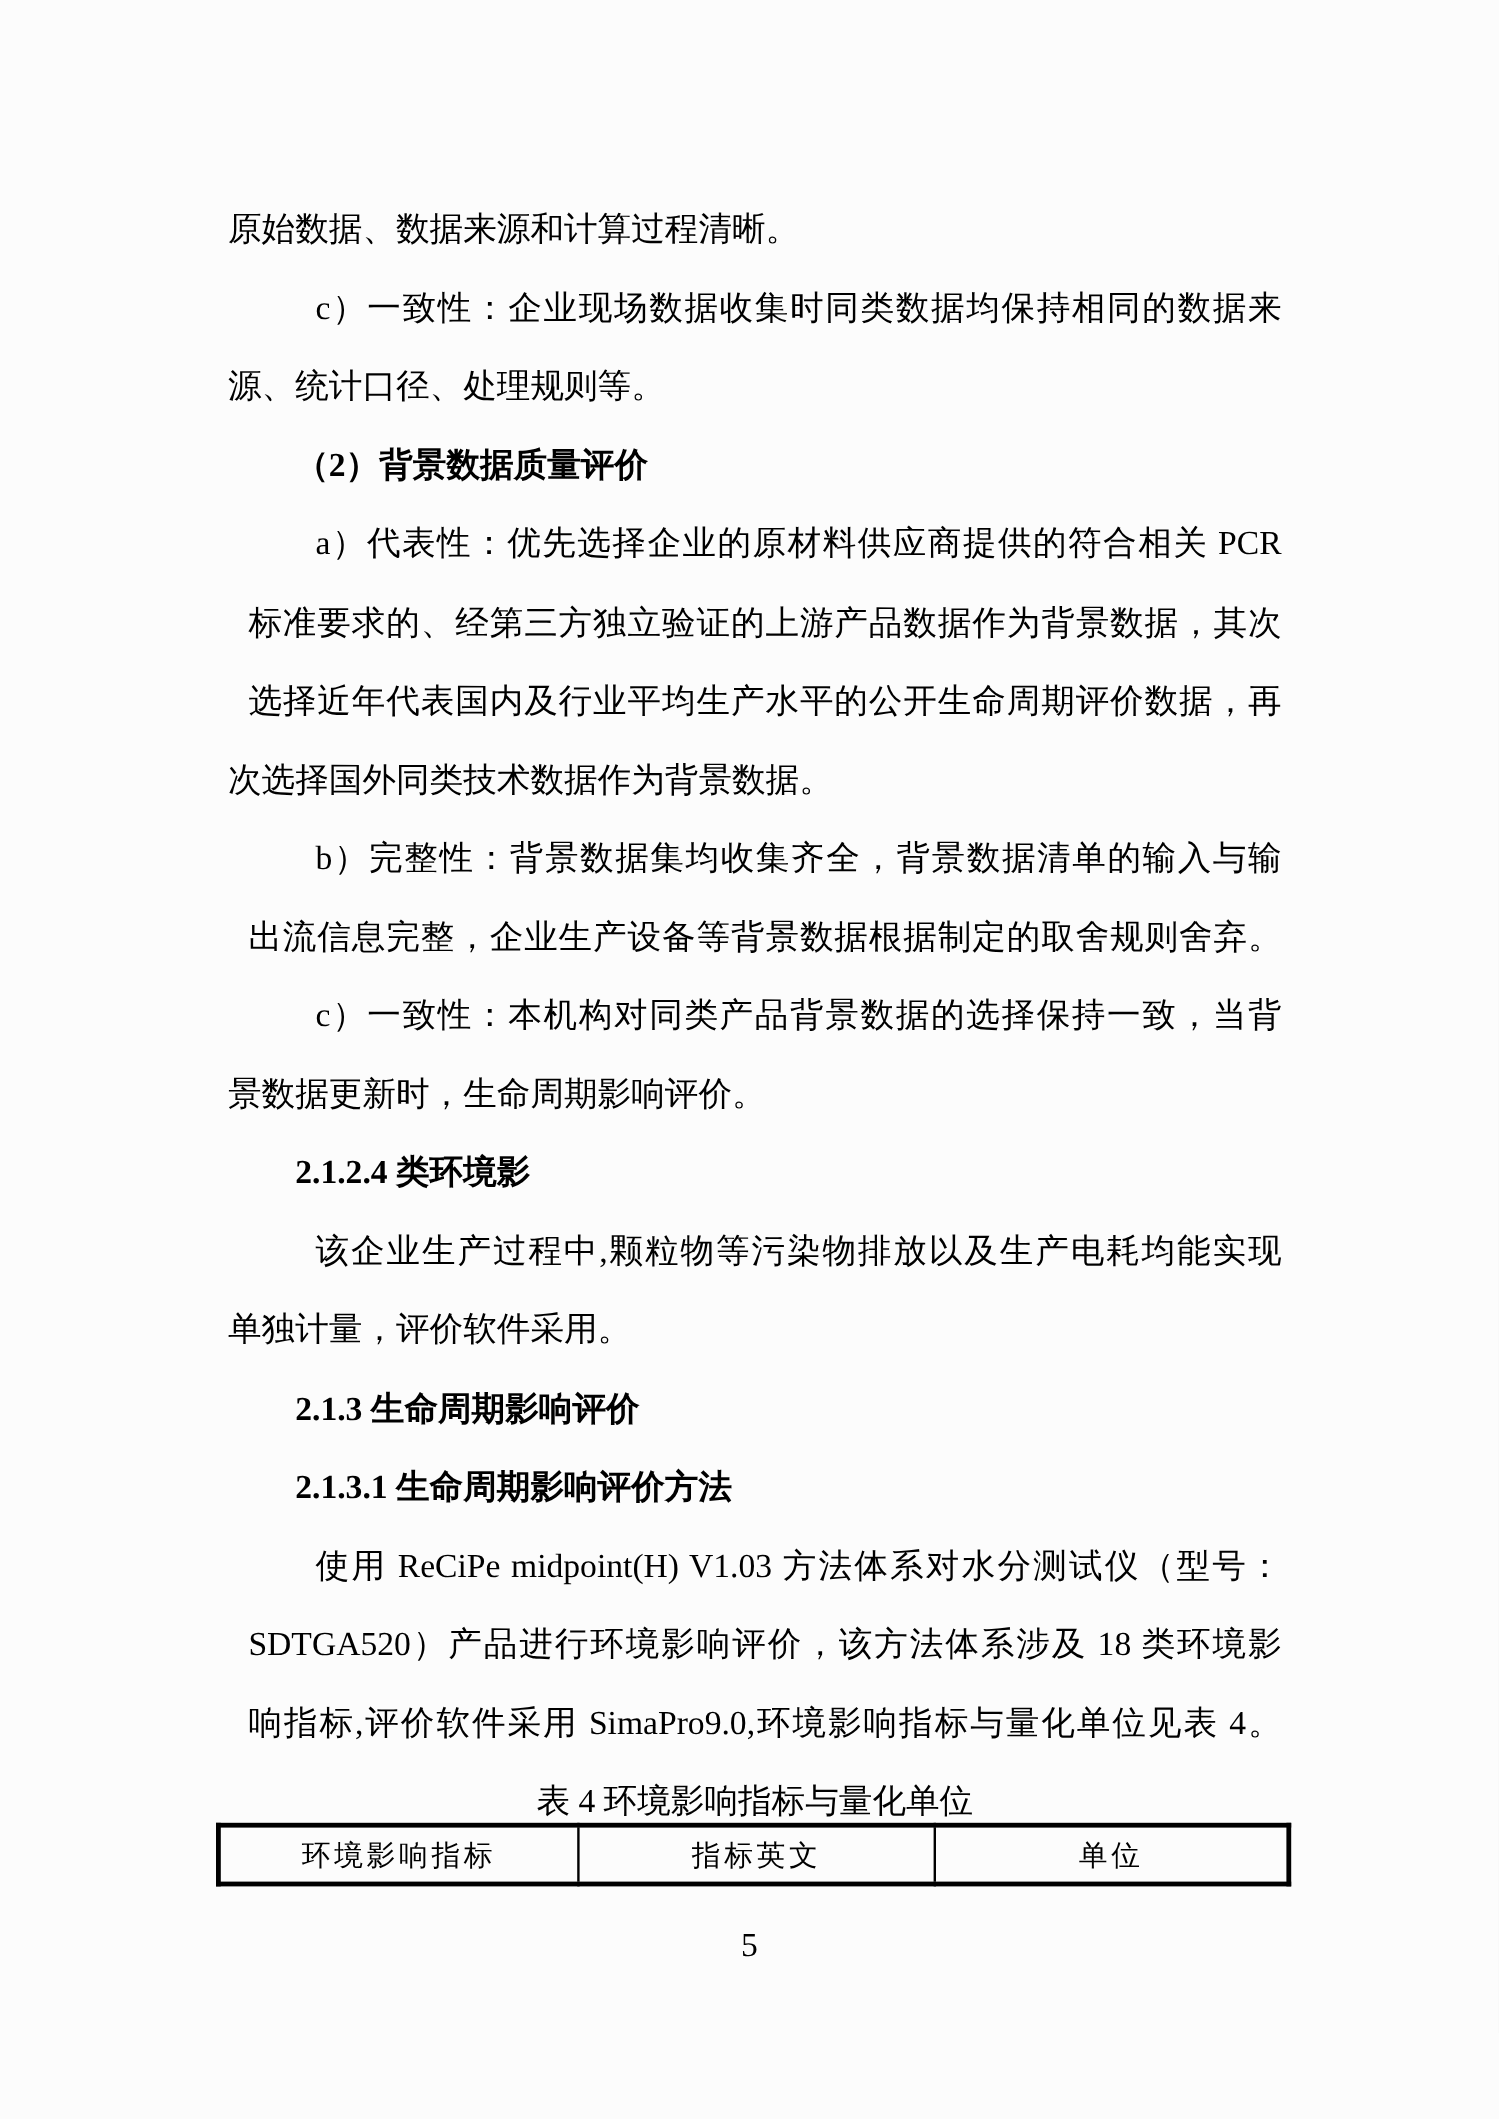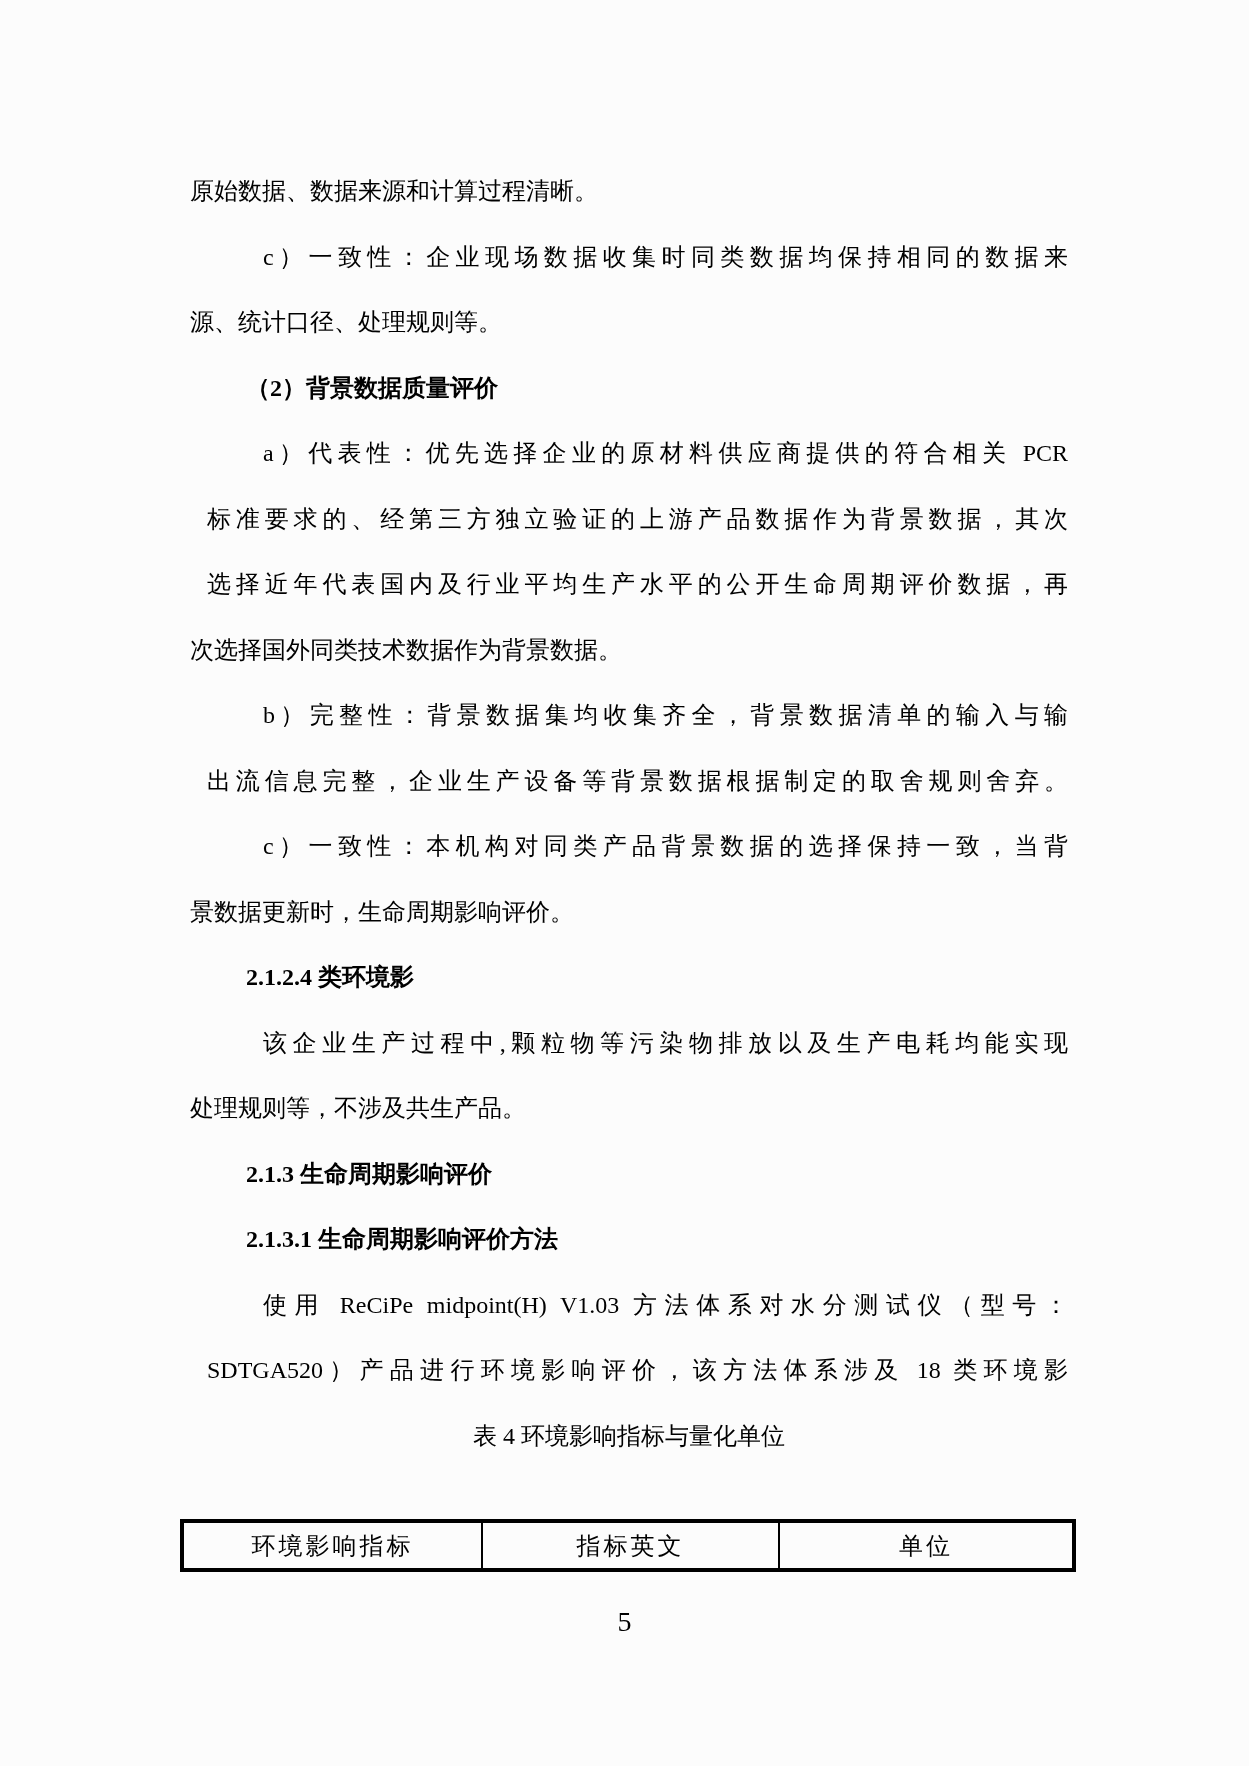--- a/index.html
+++ b/index.html
@@ -16,21 +16,21 @@
   }
   .content {
     position: absolute;
     left: 190px;
     top: 159px;
     width: 878px;
   }
   .line {
     height: 65.5px;
     line-height: 65.5px;
-    font-size: 24px;
+    font-size: 28px;
     white-space: normal;
     overflow: visible;
   }
   .indent { text-indent: 56px; }
   .fill { text-align: justify; text-align-last: justify; margin-left: 17px; }
   .bold { font-weight: bold; }
   .center { text-align: left; text-align-last: center; }
   table.impact-table {
     position: absolute;
     left: 180px;
@@ -72,25 +72,26 @@
     <div class="line indent fill">a）代表性：优先选择企业的原材料供应商提供的符合相关 PCR</div>
     <div class="line fill">标准要求的、经第三方独立验证的上游产品数据作为背景数据，其次</div>
     <div class="line fill">选择近年代表国内及行业平均生产水平的公开生命周期评价数据，再</div>
     <div class="line">次选择国外同类技术数据作为背景数据。</div>
     <div class="line indent fill">b）完整性：背景数据集均收集齐全，背景数据清单的输入与输</div>
     <div class="line fill">出流信息完整，企业生产设备等背景数据根据制定的取舍规则舍弃。</div>
     <div class="line indent fill">c）一致性：本机构对同类产品背景数据的选择保持一致，当背</div>
     <div class="line">景数据更新时，生命周期影响评价。</div>
     <div class="line indent bold">2.1.2.4 类环境影</div>
     <div class="line indent fill">该企业生产过程中,颗粒物等污染物排放以及生产电耗均能实现</div>
-    <div class="line">处理规则等，不涉及共生产品。</div>
+    <div class="line">单独计量，评价软件采用。</div>
     <div class="line indent bold">2.1.3 生命周期影响评价</div>
     <div class="line indent bold">2.1.3.1 生命周期影响评价方法</div>
     <div class="line indent fill">使用 ReCiPe midpoint(H) V1.03 方法体系对水分测试仪（型号：</div>
     <div class="line fill">SDTGA520）产品进行环境影响评价，该方法体系涉及 18 类环境影</div>
+    <div class="line fill">响指标,评价软件采用 SimaPro9.0,环境影响指标与量化单位见表 4。</div>
     <div class="line center">表 4 环境影响指标与量化单位</div>
   </div>
 
   <table class="impact-table">
     <colgroup>
       <col style="width:300px">
       <col style="width:297px">
       <col style="width:295px">
     </colgroup>
     <thead>

